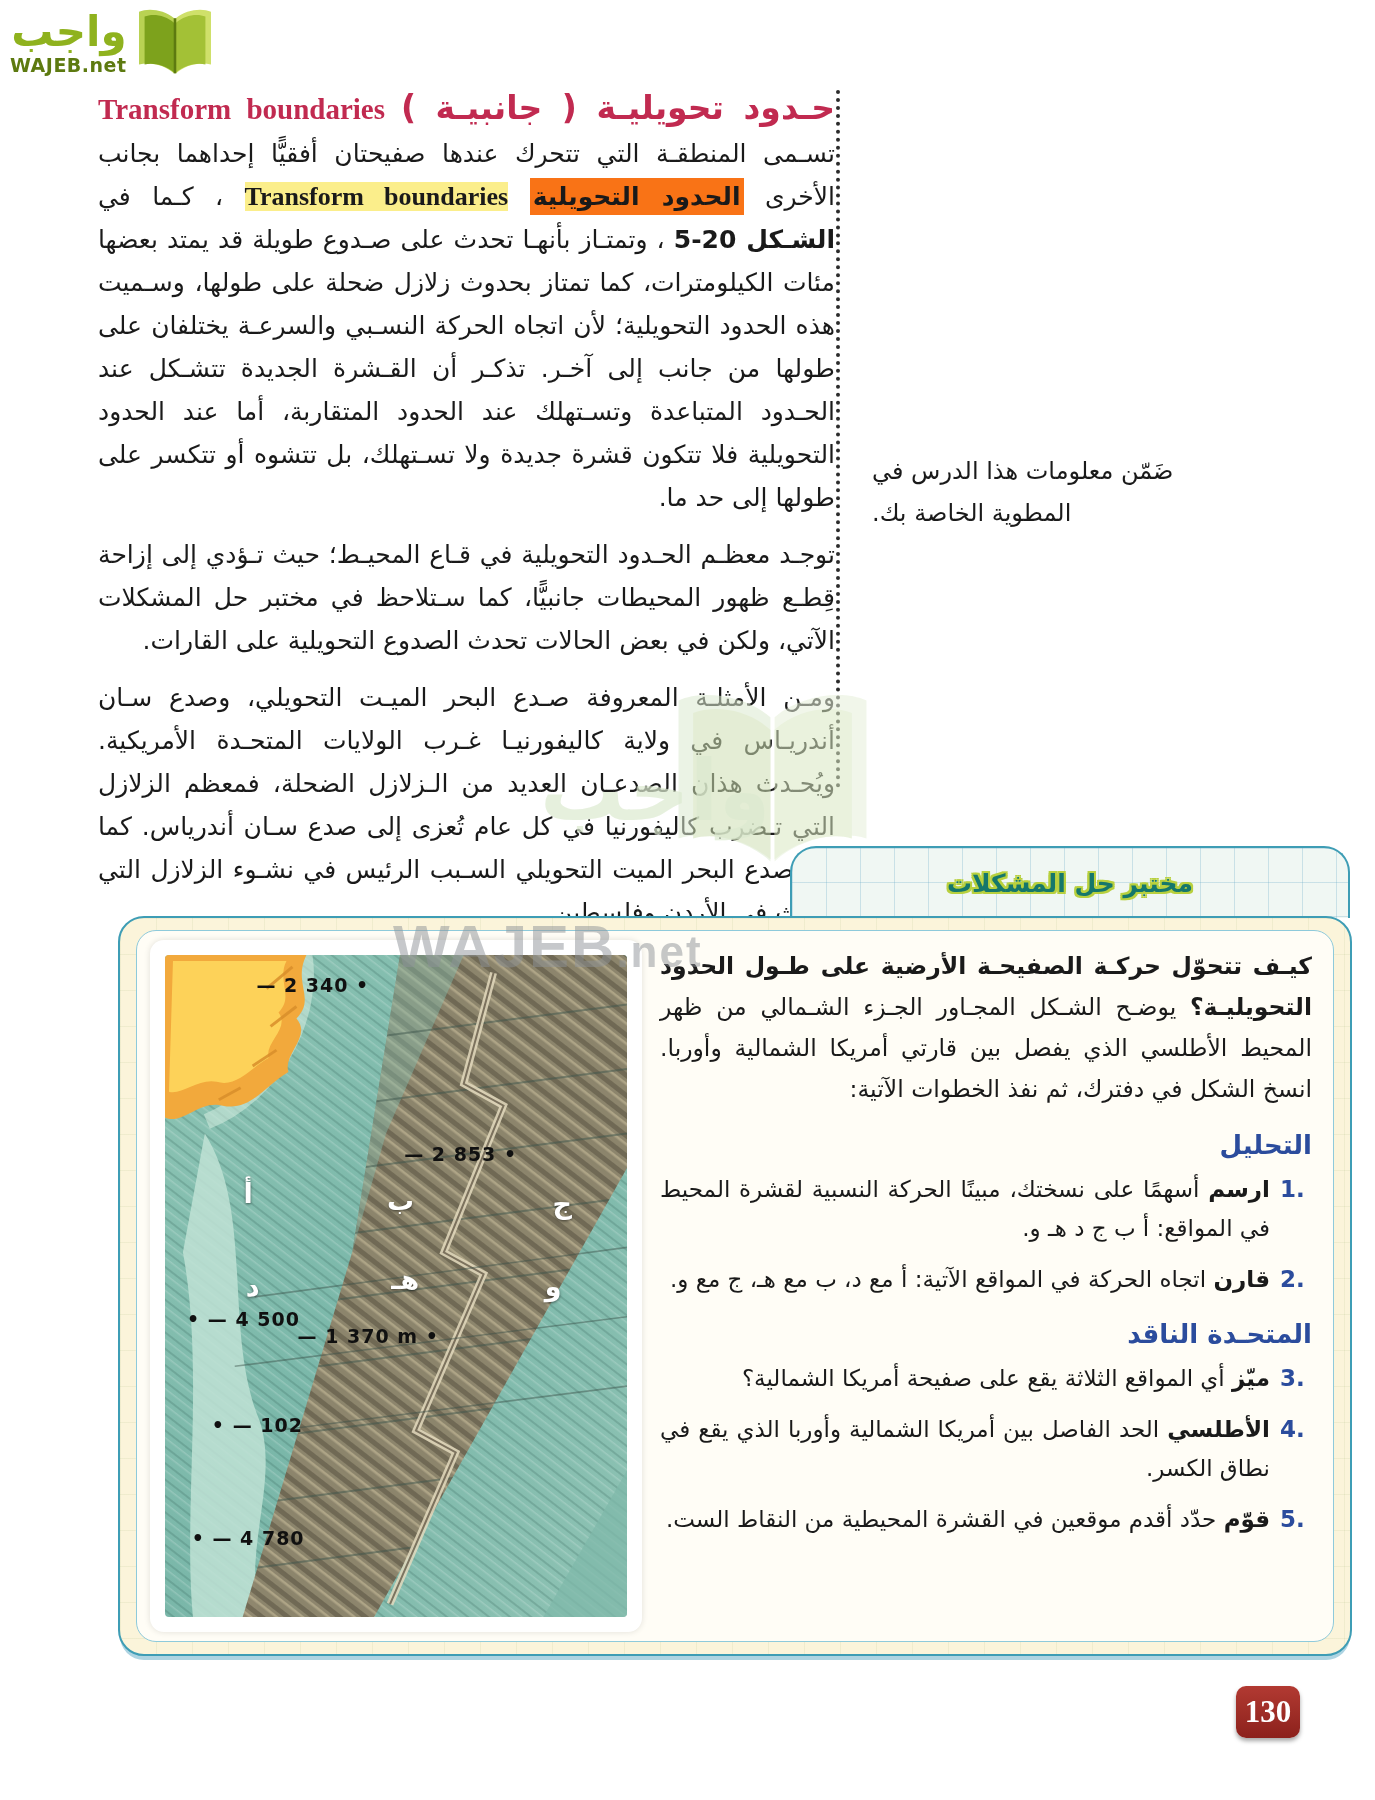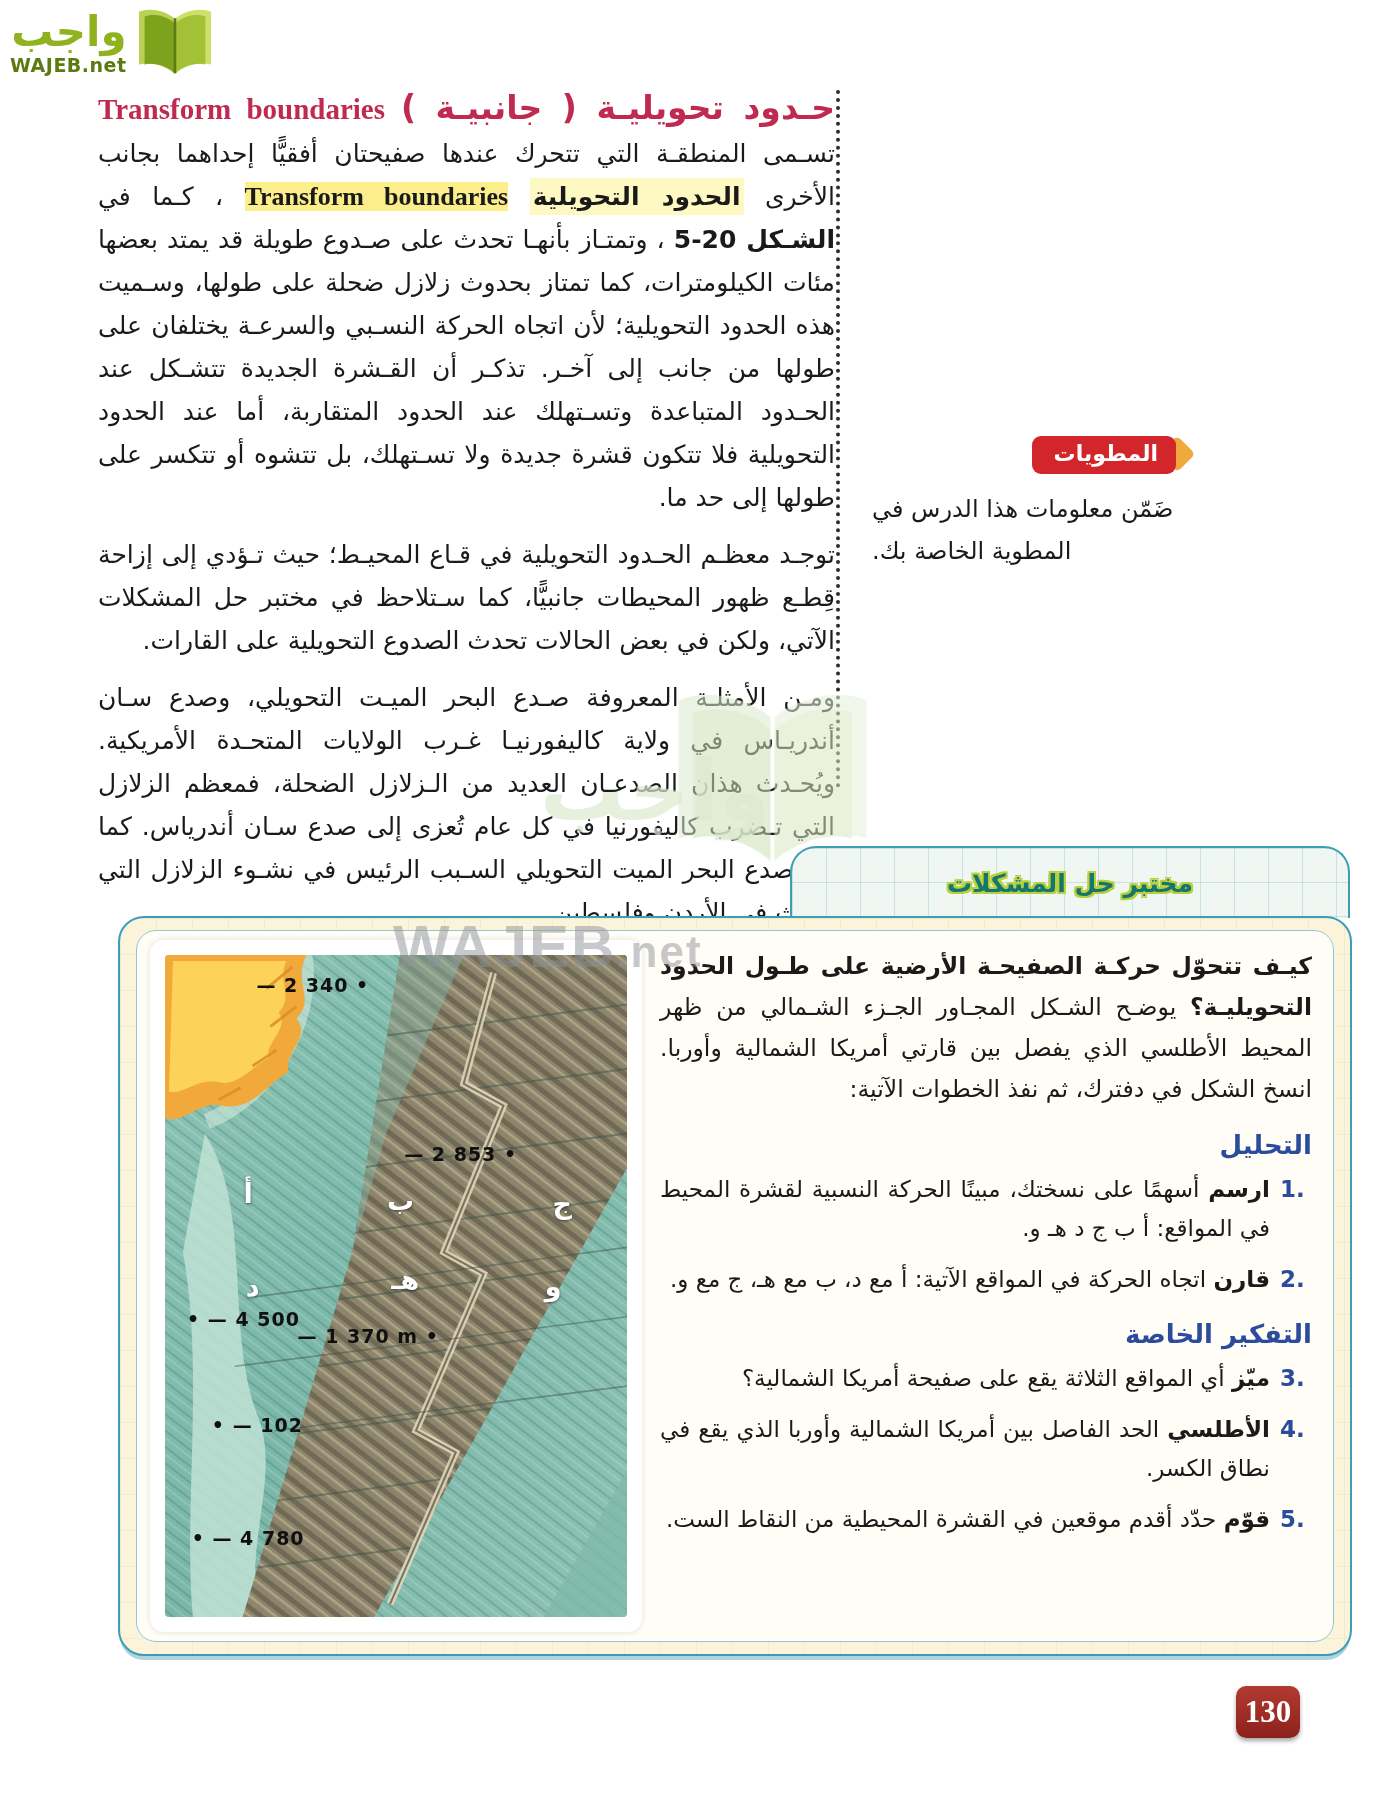--- a/index.html
+++ b/index.html
@@ -12,21 +12,21 @@
   .logo-texts { display:flex; flex-direction:column; align-items:flex-end; }
   .logo-ar { font-size:42px; font-weight:bold; color:#8fb21e; line-height:44px; }
   .logo-en { font-size:19px; font-weight:bold; color:#5d7a10; letter-spacing:.5px; }
   .logo-book { width:80px; height:74px; }
   
   .article { position:absolute; left:98px; top:86px; width:737px; direction:rtl; }
   .article p { font-size:25px; line-height:43px; text-align:justify; }
   .article p + p { margin-top:14px; }
   .h-ar { color:#C12A50; font-weight:bold; font-size:33px; }
   .h-en { color:#C12A50; font-weight:bold; font-size:29px; font-family:"Liberation Serif", serif; direction:ltr; unicode-bidi:embed; }
-  .hl { background:#fef9c3; font-weight:bold; padding:4px 3px; }
+  .hl { background:#f97316; font-weight:bold; padding:4px 3px; }
   .hl-en { background:#FBEE8B; font-weight:bold; font-family:"Liberation Serif", serif; direction:ltr; unicode-bidi:embed; font-size:26px; }
   .b { font-weight:bold; }
   .dotted-sep { position:absolute; left:836px; top:90px; height:698px; width:0; border-left:4px dotted #2c2c2c; }
   
   .sidebar { position:absolute; left:862px; top:436px; width:330px; direction:rtl; }
   .foldable-badge { position:relative; display:inline-block; background:#D3262B; color:#fff;
     font-weight:bold; font-size:22px; padding:5px 18px 7px 22px; border-radius:9px; line-height:26px; }
   .foldable-badge::after { content:""; position:absolute; right:-14px; top:5px; width:26px; height:26px;
     background:#F0A93C; transform:rotate(45deg); border-radius:5px; z-index:-1; }
   .badge-row { text-align:right; padding-right:16px; }
@@ -109,23 +109,20 @@
     <span class="b">الشـكل 20-5</span>
     <span>، وتمتـاز بأنهـا تحدث على صـدوع طويلة قد يمتد بعضها مئات الكيلومترات، كما تمتاز بحدوث زلازل ضحلة على طولها، وسـميت هذه الحدود التحويلية؛ لأن اتجاه الحركة النسـبي والسرعـة يختلفان على طولها من جانب إلى آخـر. تذكـر أن القـشرة الجديدة تتشـكل عند الحـدود المتباعدة وتسـتهلك عند الحدود المتقاربة، أما عند الحدود التحويلية فلا تتكون قشرة جديدة ولا تسـتهلك، بل تتشوه أو تتكسر على طولها إلى حد ما.</span>
   </p>
   <p>توجـد معظـم الحـدود التحويلية في قـاع المحيـط؛ حيث تـؤدي إلى إزاحة قِطـع ظهور المحيطات جانبيًّا، كما سـتلاحظ في مختبر حل المشكلات الآتي، ولكن في بعض الحالات تحدث الصدوع التحويلية على القارات.</p>
   <p>ومـن الأمثلـة المعروفة صـدع البحر الميـت التحويلي، وصدع سـان أندريـاس في ولاية كاليفورنيـا غـرب الولايات المتحـدة الأمريكية. ويُحـدث هذان الصدعـان العديد من الـزلازل الضحلة، فمعظم الزلازل التي تـضرب كاليفورنيا في كل عام تُعزى إلى صدع سـان أندرياس. كما يعد صدع البحر الميت التحويلي السـبب الرئيس في نشـوء الزلازل التي تحدث في الأردن وفلسطين.</p>
 </div>
 
 <div class="dotted-sep"></div>
 
 <div class="sidebar">
-  <div class="badge-row">
-    <span class="foldable-badge">المطويات</span>
-  </div>
   <p class="sidebar-note">ضَمّن معلومات هذا الدرس في المطوية الخاصة بك.</p>
 </div>
 
 <svg class="wm wm-book" viewBox="0 0 100 90">
   <path d="M49,14 C36,3 16,1 5,6 L5,72 C18,68 37,72 49,83 Z" fill="#dcead0"></path>
   <path d="M51,14 C64,3 84,1 95,6 L95,72 C82,68 63,72 51,83 Z" fill="#e6f0d9"></path>
   <path d="M49,20 C38,10 22,8 12,12 L12,72 C23,69 38,73 49,82 Z" fill="#cfe0b4"></path>
   <path d="M51,20 C62,10 78,8 88,12 L88,72 C77,69 62,73 51,82 Z" fill="#d9e8c2"></path>
 </svg>
 <div class="wm wm-ar">واجب</div>
@@ -215,21 +212,21 @@
 
   <div class="lab-item">
     <span class="num">1.</span>
     <p><b>ارسم</b> <span>أسهمًا على نسختك، مبينًا الحركة النسبية لقشرة المحيط في المواقع: أ ب ج د هـ و.</span></p>
   </div>
   <div class="lab-item">
     <span class="num">2.</span>
     <p><b>قارن</b> <span>اتجاه الحركة في المواقع الآتية: أ مع د، ب مع هـ، ج مع و.</span></p>
   </div>
 
-  <div class="sec-blue">التفكير الخاصة</div>
+  <div class="sec-blue">المتحـدة الناقد</div>
 
   <div class="lab-item">
     <span class="num">3.</span>
     <p><b>ميّز</b> <span>أي المواقع الثلاثة يقع على صفيحة أمريكا الشمالية؟</span></p>
   </div>
   <div class="lab-item">
     <span class="num">4.</span>
     <p><b>الأطلسي</b> <span>الحد الفاصل بين أمريكا الشمالية وأوربا الذي يقع في نطاق الكسر.</span></p>
   </div>
   <div class="lab-item">

